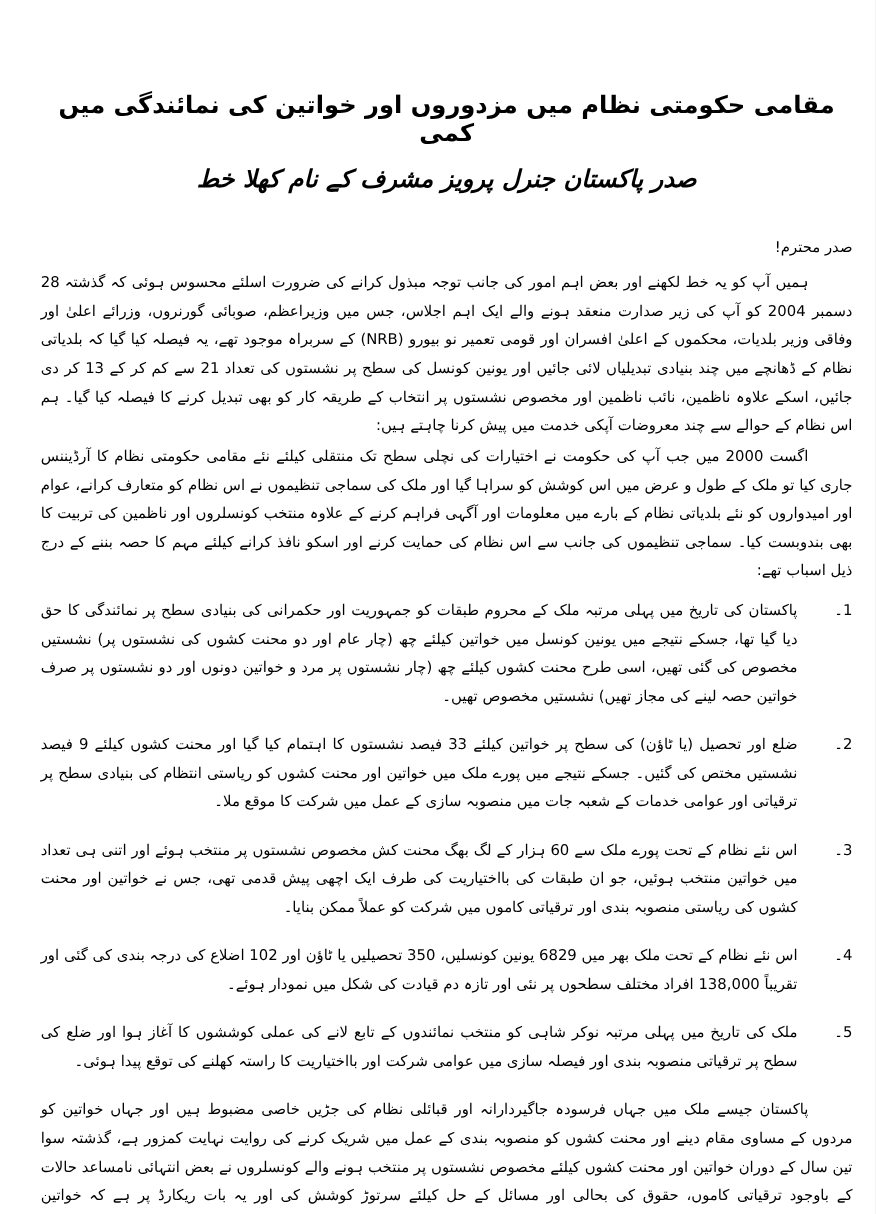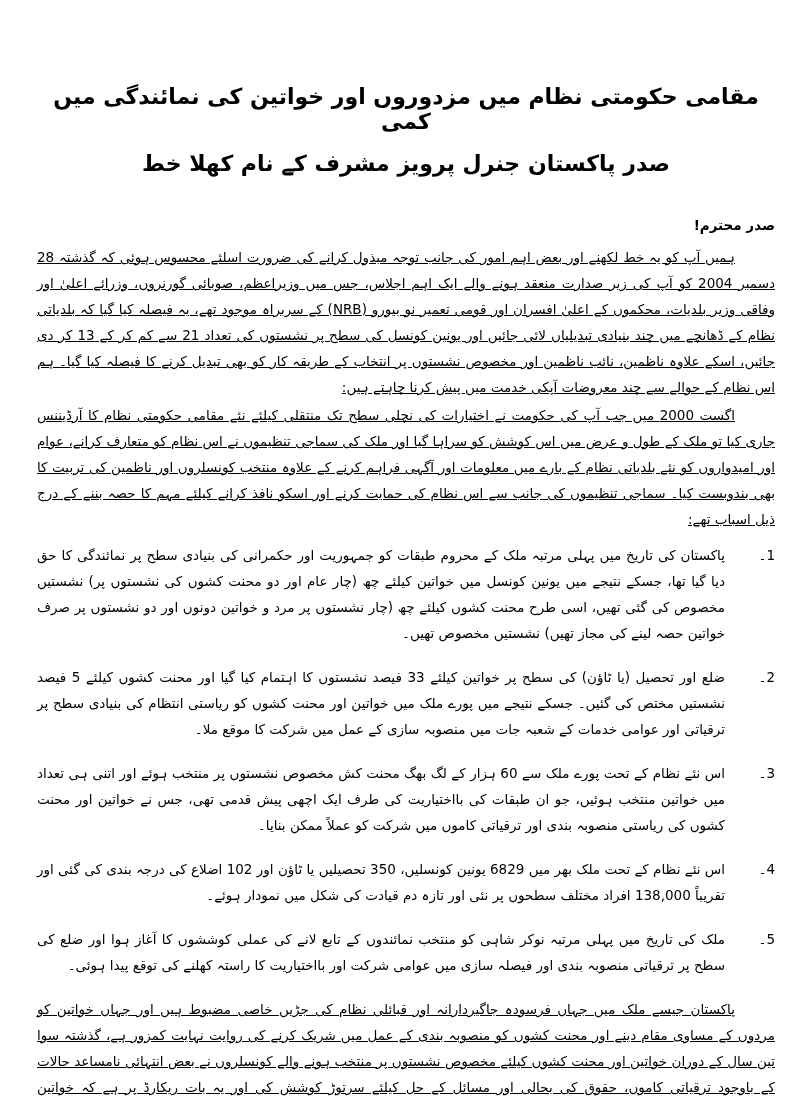--- a/index.html
+++ b/index.html
@@ -18,36 +18,36 @@
   .title-block {
     text-align: center;
     direction: rtl;
     margin-bottom: 36px;
   }
   .title-line {
     font-size: 22px;
     font-weight: bold;
     line-height: 1.15;
   }
-  .title-line + .title-line { margin-top: 16px; }
+  .title-line + .title-line { margin-top: 16px; font-style: italic; }
   .salutation {
     font-size: 14.5px;
-    font-weight: bold;
+    font-weight: normal;
     margin-bottom: 6px;
     text-align: right;
   }
   .body-text {
     font-size: 13.5px;
     line-height: 26px;
     text-align: justify;
     text-justify: inter-word;
     direction: rtl;
   }
   p.body-text { text-indent: 40px; }
-  .para-gap { margin-bottom: 2px; text-decoration: underline; }
+  .para-gap { margin-bottom: 2px; }
   .letter-list {
     margin: 10px 0 6px 0;
   }
   .list-item {
     display: flex;
     direction: rtl;
     margin-bottom: 18px;
   }
   .list-marker {
     flex: 0 0 34px;
@@ -79,21 +79,21 @@
 
   <div class="letter-list">
 
     <div class="list-item">
       <span class="list-marker body-text">1۔</span>
       <div class="list-body body-text no-indent">پاکستان کی تاریخ میں پہلی مرتبہ ملک کے محروم طبقات کو جمہوریت اور حکمرانی کی بنیادی سطح پر نمائندگی کا حق دیا گیا تھا، جسکے نتیجے میں یونین کونسل میں خواتین کیلئے چھ (چار عام اور دو محنت کشوں کی نشستوں پر) نشستیں مخصوص کی گئی تھیں، اسی طرح محنت کشوں کیلئے چھ (چار نشستوں پر مرد و خواتین دونوں اور دو نشستوں پر صرف خواتین حصہ لینے کی مجاز تھیں) نشستیں مخصوص تھیں۔</div>
     </div>
 
     <div class="list-item">
       <span class="list-marker body-text">2۔</span>
-      <div class="list-body body-text no-indent">ضلع اور تحصیل (یا ٹاؤن) کی سطح پر خواتین کیلئے 33 فیصد نشستوں کا اہتمام کیا گیا اور محنت کشوں کیلئے 5 فیصد نشستیں مختص کی گئیں۔ جسکے نتیجے میں پورے ملک میں خواتین اور محنت کشوں کو ریاستی انتظام کی بنیادی سطح پر ترقیاتی اور عوامی خدمات کے شعبہ جات میں منصوبہ سازی کے عمل میں شرکت کا موقع ملا۔</div>
+      <div class="list-body body-text no-indent">ضلع اور تحصیل (یا ٹاؤن) کی سطح پر خواتین کیلئے 33 فیصد نشستوں کا اہتمام کیا گیا اور محنت کشوں کیلئے 9 فیصد نشستیں مختص کی گئیں۔ جسکے نتیجے میں پورے ملک میں خواتین اور محنت کشوں کو ریاستی انتظام کی بنیادی سطح پر ترقیاتی اور عوامی خدمات کے شعبہ جات میں منصوبہ سازی کے عمل میں شرکت کا موقع ملا۔</div>
     </div>
 
     <div class="list-item">
       <span class="list-marker body-text">3۔</span>
       <div class="list-body body-text no-indent">اس نئے نظام کے تحت پورے ملک سے 60 ہزار کے لگ بھگ محنت کش مخصوص نشستوں پر منتخب ہوئے اور اتنی ہی تعداد میں خواتین منتخب ہوئیں، جو ان طبقات کی بااختیاریت کی طرف ایک اچھی پیش قدمی تھی، جس نے خواتین اور محنت کشوں کی ریاستی منصوبہ بندی اور ترقیاتی کاموں میں شرکت کو عملاً ممکن بنایا۔</div>
     </div>
 
     <div class="list-item">
       <span class="list-marker body-text">4۔</span>
       <div class="list-body body-text no-indent">اس نئے نظام کے تحت ملک بھر میں 6829 یونین کونسلیں، 350 تحصیلیں یا ٹاؤن اور 102 اضلاع کی درجہ بندی کی گئی اور تقریباً 138,000 افراد مختلف سطحوں پر نئی اور تازہ دم قیادت کی شکل میں نمودار ہوئے۔</div>

